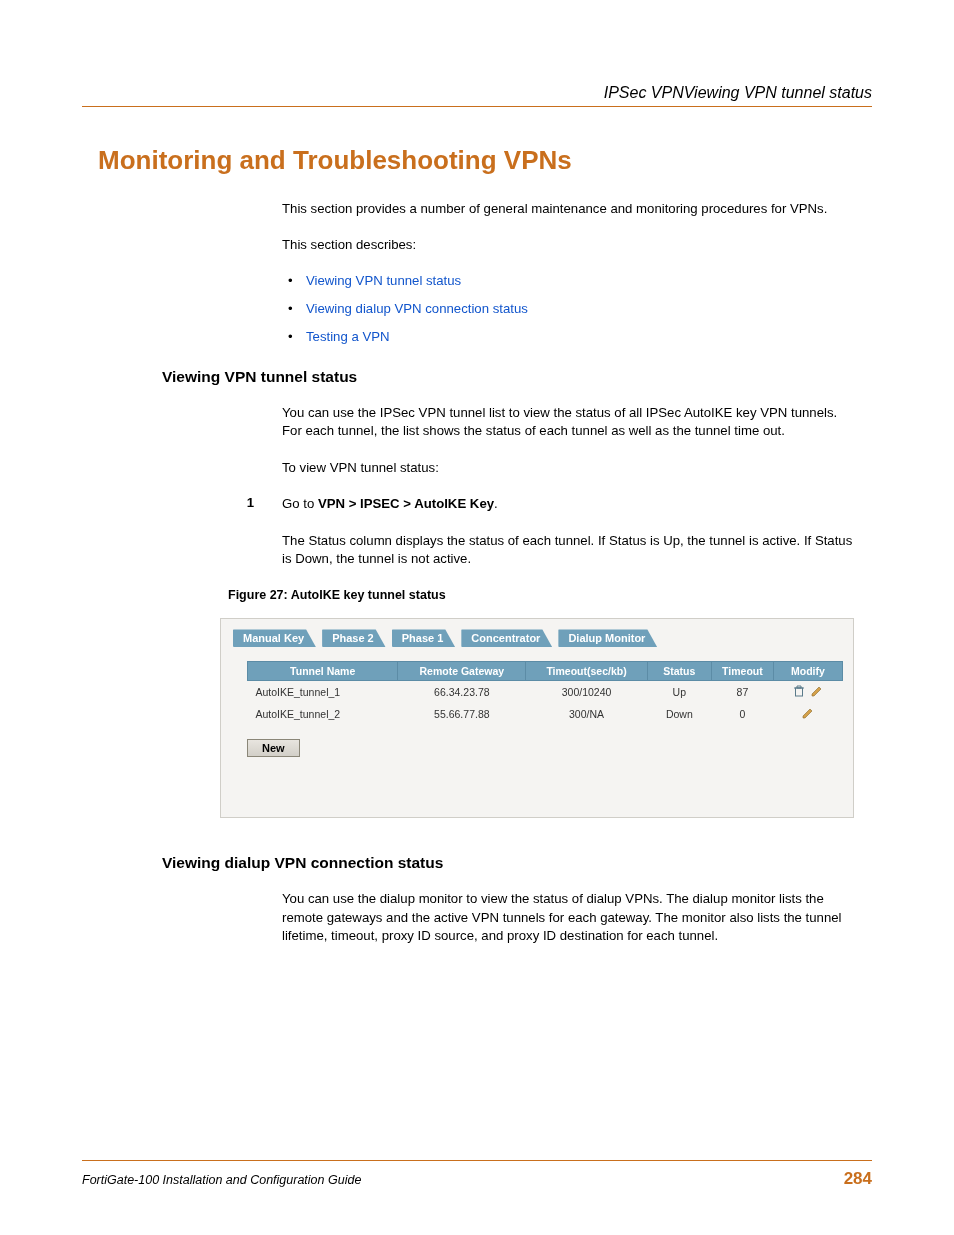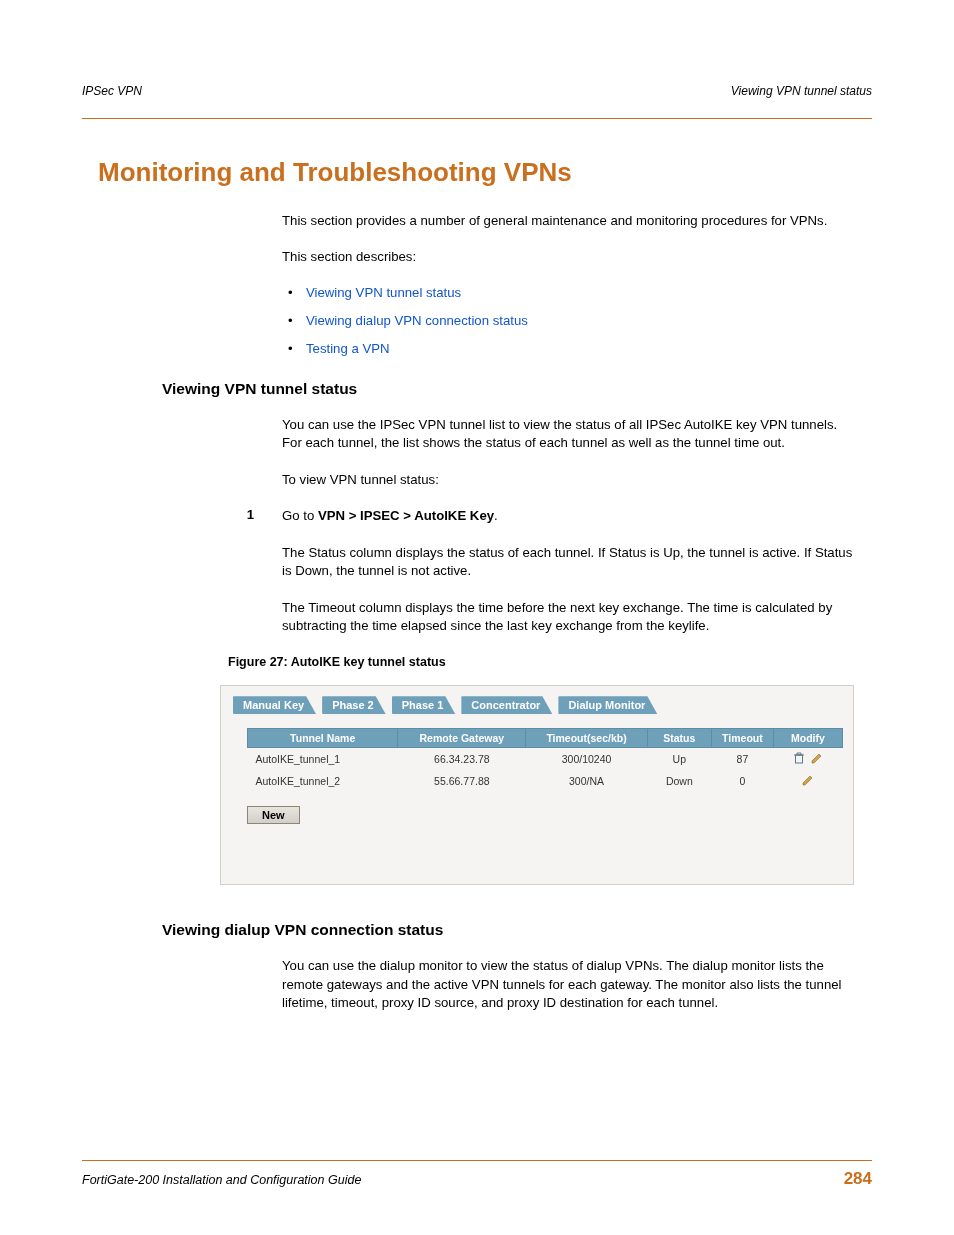--- a/index.html
+++ b/index.html
@@ -10,24 +10,24 @@
     background: #fff;
     width: 954px;
     height: 1235px;
     position: relative;
   }
   .page {
     padding: 84px 82px 40px 82px;
   }
   .top-line {
     display: flex;
-    justify-content: space-between;
+    justify-content: flex-end;
     font-style: italic;
-    font-size: 12px;
-    margin-bottom: 20px;
+    font-size: 16px;
+    margin-bottom: 4px;
   }
   .rule { border-top: 1.5px solid #c96f1d; margin-bottom: 38px; }
   .h1 {
     color: #c96f1d;
     font-size: 26px;
     font-weight: bold;
     margin: 0 0 24px 16px;
   }
   .content { margin-left: 200px; margin-right: 18px; }
   .para { margin-bottom: 18px; line-height: 1.4; font-size: 13.2px; }
@@ -111,21 +111,20 @@
   </div>
 
   <div class="content" style="margin-left:138px;">
     <div class="step-row">
       <div class="step-num">1</div>
       <div class="step-txt">
         <span>Go to </span><b>VPN &gt; IPSEC &gt; AutoIKE Key</b><span>.</span>
       </div>
     </div>
     <p class="step-block">The Status column displays the status of each tunnel. If Status is Up, the tunnel is active. If Status is Down, the tunnel is not active.</p>
-    <p class="step-block">The Timeout column displays the time before the next key exchange. The time is calculated by subtracting the time elapsed since the last key exchange from the keylife.</p>
     <p class="fig-caption step-block" style="margin-left:8px">Figure 27: AutoIKE key tunnel status</p>
 
     <div class="shot">
       <div class="tabs">
         <div class="tab">Manual Key</div>
         <div class="tab">Phase 2</div>
         <div class="tab">Phase 1</div>
         <div class="tab">Concentrator</div>
         <div class="tab">Dialup Monitor</div>
       </div>
@@ -181,16 +180,16 @@
 
   <h2 class="h2">Viewing dialup VPN connection status</h2>
   <div class="content">
     <p class="para">You can use the dialup monitor to view the status of dialup VPNs. The dialup monitor lists the remote gateways and the active VPN tunnels for each gateway. The monitor also lists the tunnel lifetime, timeout, proxy ID source, and proxy ID destination for each tunnel.</p>
   </div>
 </div>
 
 <div class="footer">
   <div class="footer-rule"></div>
   <div class="footer-row">
-    <span class="footer-left">FortiGate-200 Installation and Configuration Guide</span>
+    <span class="footer-left">FortiGate-100 Installation and Configuration Guide</span>
     <span class="footer-right">284</span>
   </div>
 </div>
 
 </body></html>

